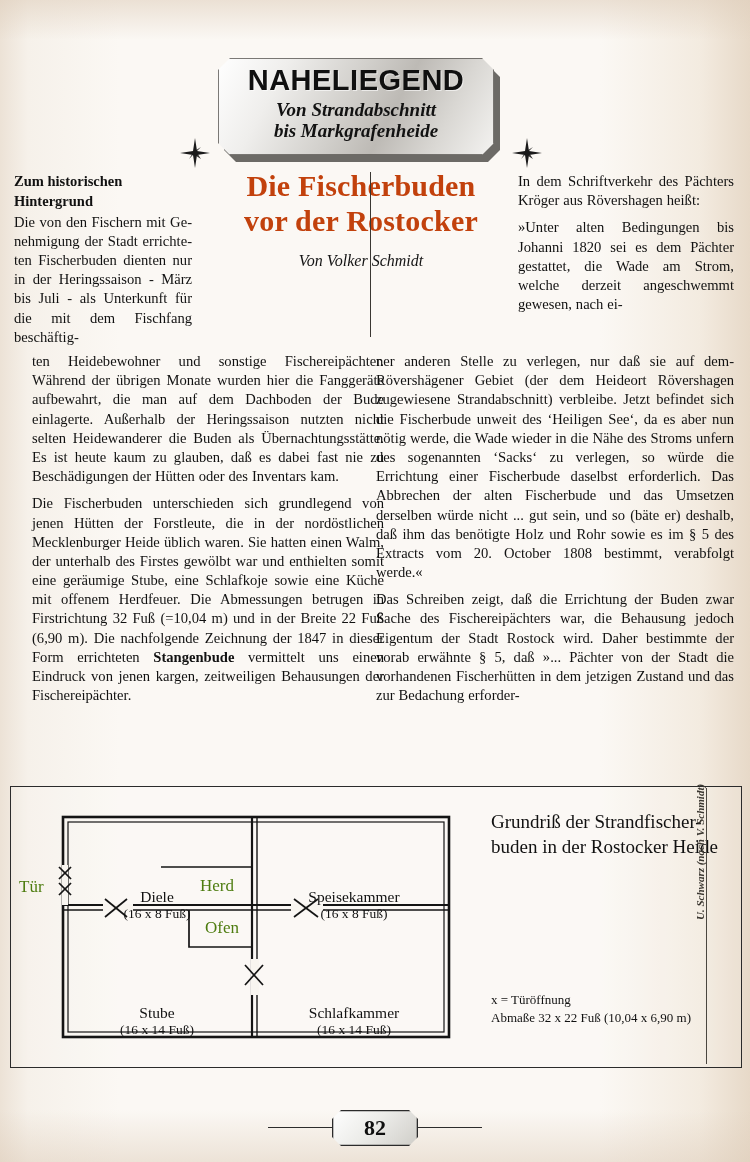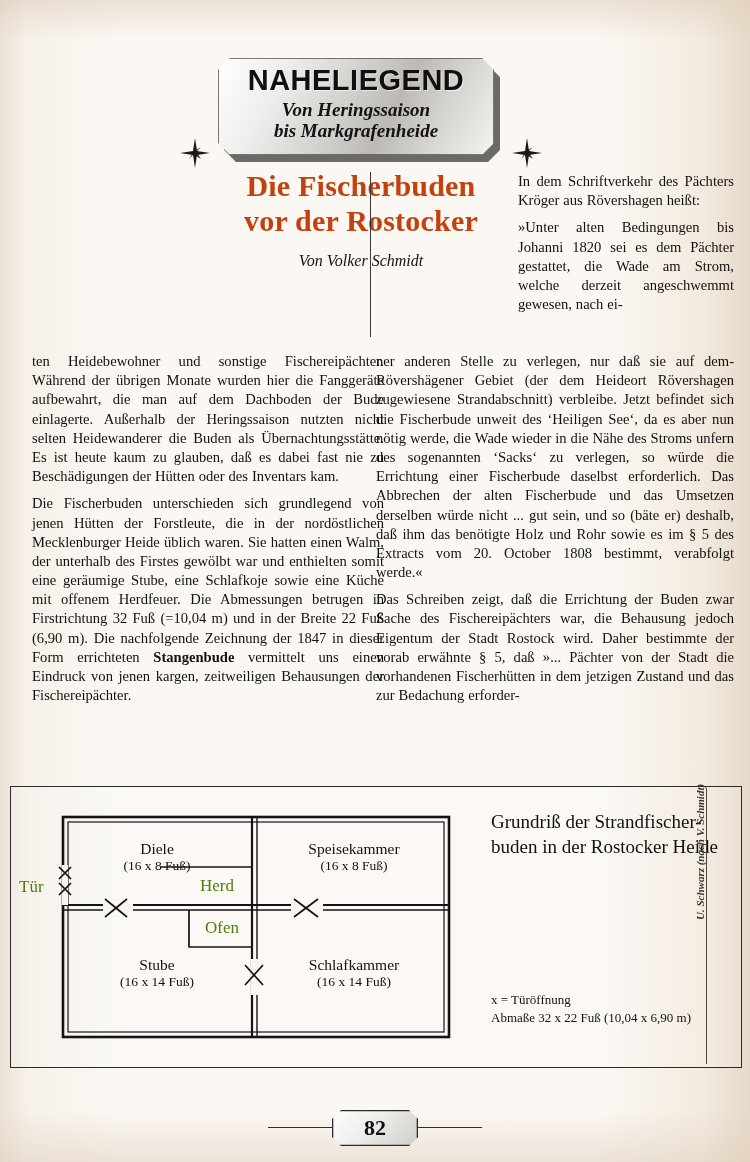--- a/index.html
+++ b/index.html
@@ -201,21 +201,21 @@
     left: 0;
     top: 0;
   }
   .plan-label {
     position: absolute;
     text-align: center;
     font-size: 14.5px;
     line-height: 1.25;
     color: #111;
   }
-  .plan-label .rm-name { display: block; font-size: 15.5px; }
+  .plan-label .rm-name { display: block; font-size: 15.5px; margin-top: 48px; }
   .plan-label .rm-dim  { display: block; font-size: 13.5px; }
   .plan-small {
     position: absolute;
     font-size: 17px;
     color: #4d7c0f;
   }
   .fig-caption {
     position: absolute;
     left: 480px;
     top: 22px;
@@ -315,34 +315,39 @@
       <svg width="30" height="30" viewBox="0 0 30 30">
         <path d="M15 0 L17 13 L30 15 L17 17 L15 30 L13 17 L0 15 L13 13 Z" fill="#1a1a1a"></path>
         <path d="M24.6 5.4 L17.2 12.8 L24.6 24.6 L12.8 17.2 L5.4 24.6 L12.8 12.8 L5.4 5.4 L12.8 12.8 Z" fill="#1a1a1a" opacity="0.9" transform="scale(0.62) translate(9.2,9.2)"></path>
       </svg>
     </span>
 
     <div class="banner-wrap">
       <div class="banner-shadow"></div>
       <div class="banner">
         <div class="banner-title">NAHELIEGEND</div>
-        <div class="banner-sub1">Von Heringssaison</div>
+        <div class="banner-sub1">Von Strandabschnitt</div>
         <div class="banner-sub2">bis Markgrafenheide</div>
       </div>
     </div>
   </div>
 
   <div class="title-block">
     <div class="art-title">Die Fischerbuden</div>
     <div class="art-title">vor der Rostocker</div>
     <div class="art-byline">Von Volker Schmidt</div>
   </div>
 
   <div class="divider"></div>
 
+  <div class="col-left-top">
+    <div class="kicker">Zum historischen</div>
+    <div class="kicker">Hintergrund</div>
+    <p class="body narrow">Die von den Fischern mit Ge­neh­mi­gung der Stadt errichte­ten Fischerbuden dienten nur in der Heringssaison - März bis Juli - als Unterkunft für die mit dem Fischfang beschäftig-</p>
+  </div>
 
   <div class="col-right-top">
     <p class="body narrow">In dem Schriftverkehr des Päch­ters Kröger aus Rövershagen heißt:</p>
     <p class="body narrow">»Unter alten Bedingungen bis Johanni 1820 sei es dem Päch­ter gestattet, die Wade am Strom, welche derzeit ange­schwemmt gewesen, nach ei-</p>
   </div>
 
   <div class="full-left">
     <p class="body">ten Heidebewohner und sonstige Fischereipächter. Während der übrigen Monate wurden hier die Fang­geräte aufbewahrt, die man auf dem Dachboden der Bude einlagerte. Außerhalb der Heringssaison nutzten nicht selten Heidewanderer die Buden als Übernach­tungsstätte. Es ist heute kaum zu glauben, daß es da­bei fast nie zu Beschädigungen der Hütten oder des Inventars kam.</p>
     <p class="body"><span>Die Fischerbuden unterschieden sich grundlegend von jenen Hütten der Forstleute, die in der nordöstlichen Mecklenburger Heide üblich waren. Sie hatten einen Walm, der unterhalb des Firstes gewölbt war und ent­hielten somit eine geräumige Stube, eine Schlafkoje so­wie eine Küche mit offenem Herdfeuer. Die Abmessun­gen betrugen in Firstrichtung 32 Fuß (=10,04 m) und in der Breite 22 Fuß (6,90 m). Die nachfolgende Zeich­nung der 1847 in dieser Form errichteten </span><b class="inline">Stangenbu­de</b><span> vermittelt uns einen Eindruck von jenen kargen, zeit­weiligen Behausungen der Fischereipächter.</span></p>
   </div>

